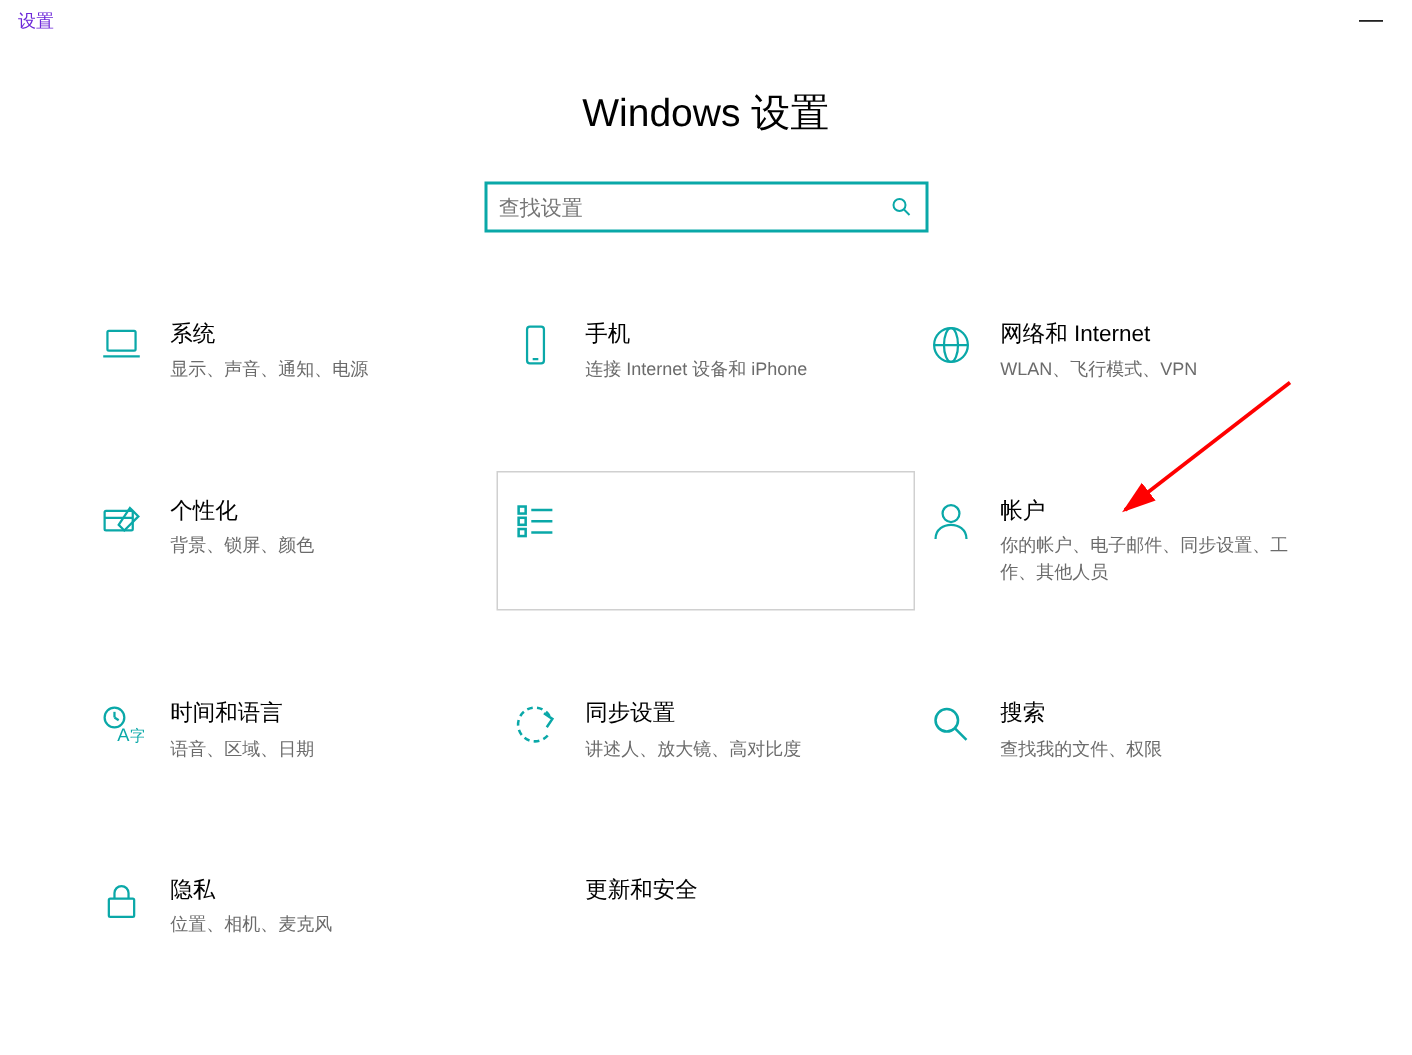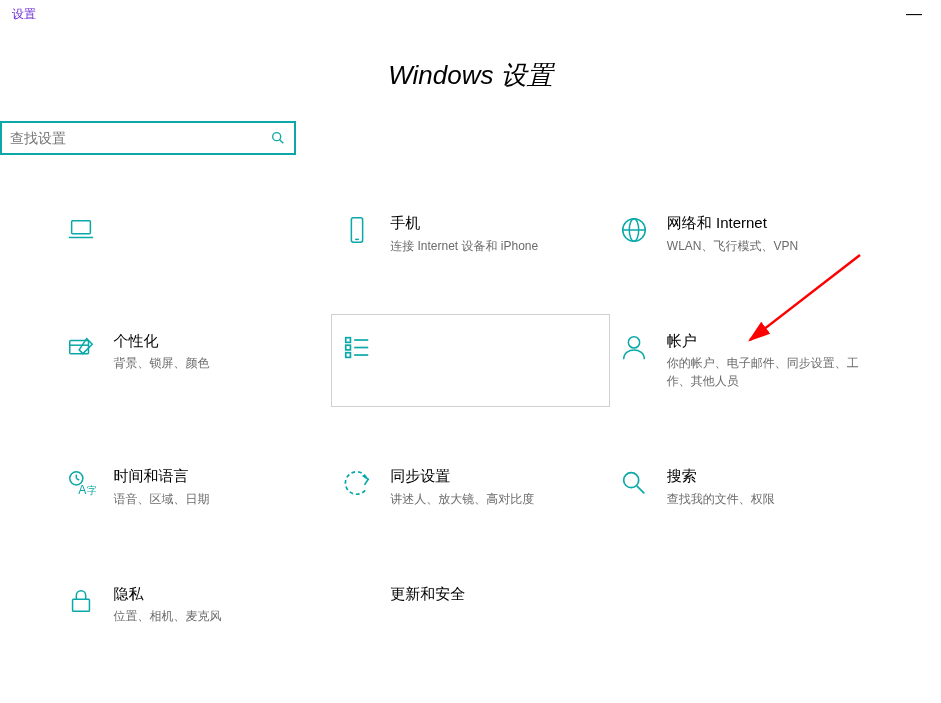--- a/index.html
+++ b/index.html
@@ -30,24 +30,24 @@
       text-align: center;
       line-height: 28px;
       cursor: default;
     }
     .page-title {
       text-align: center;
       font-size: 26px;
       font-weight: 300;
       margin-top: 30px;
       color: #000;
-      font-style: italic;
     }
     .search-wrap {
       display: flex;
+      justify-content: center;
       margin-top: 28px;
     }
     .search-box {
       width: 296px;
       height: 34px;
       border: 2px solid #0aa8a8;
       display: flex;
       align-items: center;
       padding: 0 8px;
     }
@@ -138,20 +138,24 @@
 
 <div class="grid">
 
   <div class="card">
     <span class="icon">
       <svg viewBox="0 0 32 32" fill="none" stroke="currentColor" stroke-width="1.6">
         <rect x="6" y="6" width="20" height="14" rx="1"></rect>
           <line x1="3" y1="24" x2="29" y2="24"></line>
       </svg>
     </span>
+    <div class="texts">
+      <div class="label">系统</div>
+      <div class="desc">显示、声音、通知、电源</div>
+    </div>
   </div>
 
 
   <div class="card">
     <span class="icon">
       <svg viewBox="0 0 32 32" fill="none" stroke="currentColor" stroke-width="1.6">
         <rect x="10" y="3" width="12" height="26" rx="2"></rect>
           <line x1="14" y1="26" x2="18" y2="26"></line>
       </svg>
     </span>

